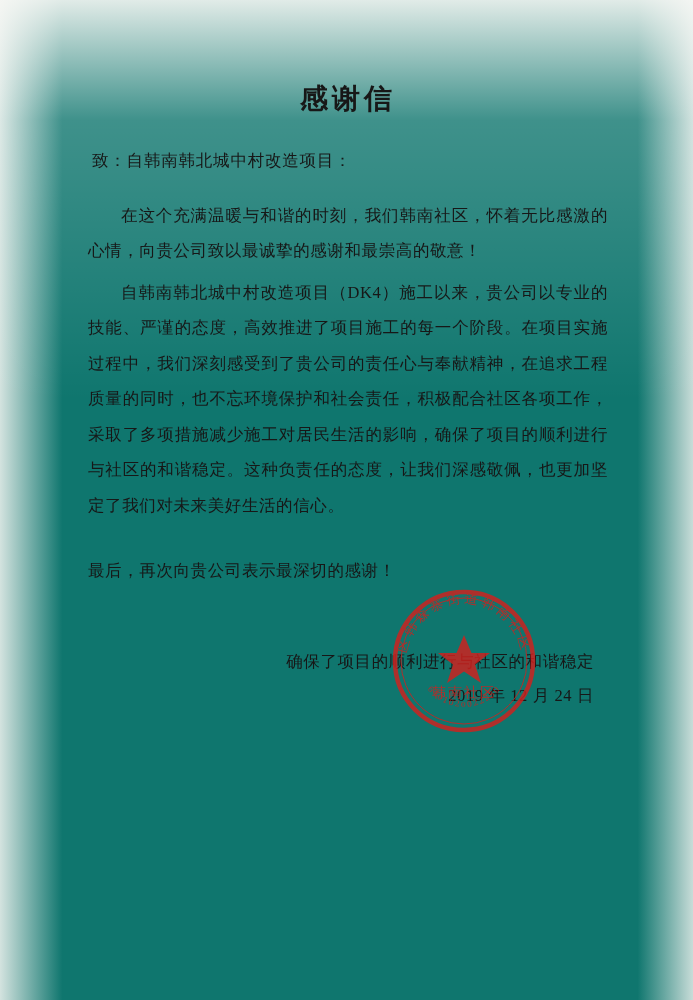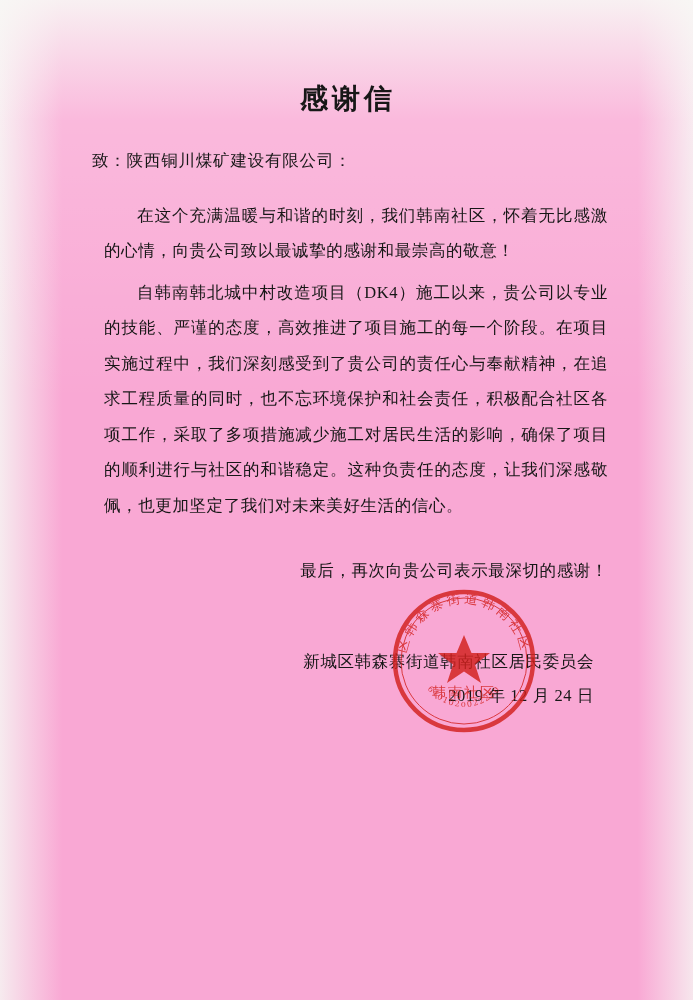--- a/index.html
+++ b/index.html
@@ -12,21 +12,21 @@
     height: 1000px;
     position: relative;
     overflow: hidden;
     font-family: "Liberation Serif", "DejaVu Serif", serif;
     color: #171717;
   }
 
   .page {
     position: absolute;
     inset: 0;
-    background: #f9a8d4;
+    background: #0f766e;
   }
 
   
   .paper-tint {
     position: absolute;
     inset: 0;
     background:
       linear-gradient(to bottom, rgba(248,248,245,0.9) 0%, rgba(255,255,255,0.2) 12%, rgba(255,255,255,0) 40%),
       linear-gradient(to right, rgba(246,246,243,0.85) 0%, rgba(255,255,255,0) 9%, rgba(255,255,255,0) 92%, rgba(246,246,243,0.8) 100%);
     pointer-events: none;
@@ -51,34 +51,33 @@
   .salutation {
     font-size: 16.5px;
     margin: 0 0 26px 0;
     padding-left: 4px;
     letter-spacing: 0.8px;
   }
 
   .para {
     font-size: 16.5px;
     line-height: 2.15;
-    margin: 0 0 6px 16px;
+    margin: 0 0 6px 0;
     text-indent: 2em;
     text-align: justify;
     text-justify: inter-ideograph;
     letter-spacing: 0.6px;
   }
 
   .closing {
     font-size: 16.5px;
     line-height: 2.15;
     margin: 30px 0 0 0;
     text-indent: 0;
     letter-spacing: 0.6px;
-    text-align: right;
   }
 
   .signature-block {
     margin-top: 56px;
     text-align: right;
     position: relative;
     padding-right: 14px;
   }
 
   .sign-line {
@@ -103,21 +102,21 @@
 <body>
 
 <div class="page">
 
   <div class="paper-tint"></div>
 
   <div class="content">
 
     <h1 class="doc-title">感谢信</h1>
 
-    <p class="salutation">致：陕西铜川煤矿建设有限公司：</p>
+    <p class="salutation">致：自韩南韩北城中村改造项目：</p>
 
     <p class="para">在这个充满温暖与和谐的时刻，我们韩南社区，怀着无比感激的心情，向贵公司致以最诚挚的感谢和最崇高的敬意！</p>
 
     <p class="para">自韩南韩北城中村改造项目（DK4）施工以来，贵公司以专业的技能、严谨的态度，高效推进了项目施工的每一个阶段。在项目实施过程中，我们深刻感受到了贵公司的责任心与奉献精神，在追求工程质量的同时，也不忘环境保护和社会责任，积极配合社区各项工作，采取了多项措施减少施工对居民生活的影响，确保了项目的顺利进行与社区的和谐稳定。这种负责任的态度，让我们深感敬佩，也更加坚定了我们对未来美好生活的信心。</p>
 
 
     <p class="closing">最后，再次向贵公司表示最深切的感谢！</p>
 
     <div class="signature-block">
 
@@ -137,18 +136,18 @@
           <text font-family="&quot;DejaVu Serif&quot;, serif" font-size="8" fill="#d3201d" letter-spacing="1.4">
             <textPath href="#arcBottom" startOffset="50%" text-anchor="middle">6101020022230</textPath>
           </text>
           <g transform="translate(76,76)">
             <path d="M 0,-26 L 7.5,-8 L 26,-8 L 11,3.5 L 17,22 L 0,10.5 L -17,22 L -11,3.5 L -26,-8 L -7.5,-8 Z" fill="#d3201d"></path>
           </g>
           <text x="76" y="112" text-anchor="middle" font-family="&quot;DejaVu Serif&quot;, serif" font-size="14" fill="#d3201d" letter-spacing="2">韩南社区</text>
         </svg>
       </div>
 
-      <div class="sign-line">新城区韩森寨街道韩南社区居民委员会</div>
+      <div class="sign-line">确保了项目的顺利进行与社区的和谐稳定</div>
       <div class="sign-line">2019 年 12 月 24 日</div>
     </div>
 
   </div>
 </div>
 
 </body></html>

